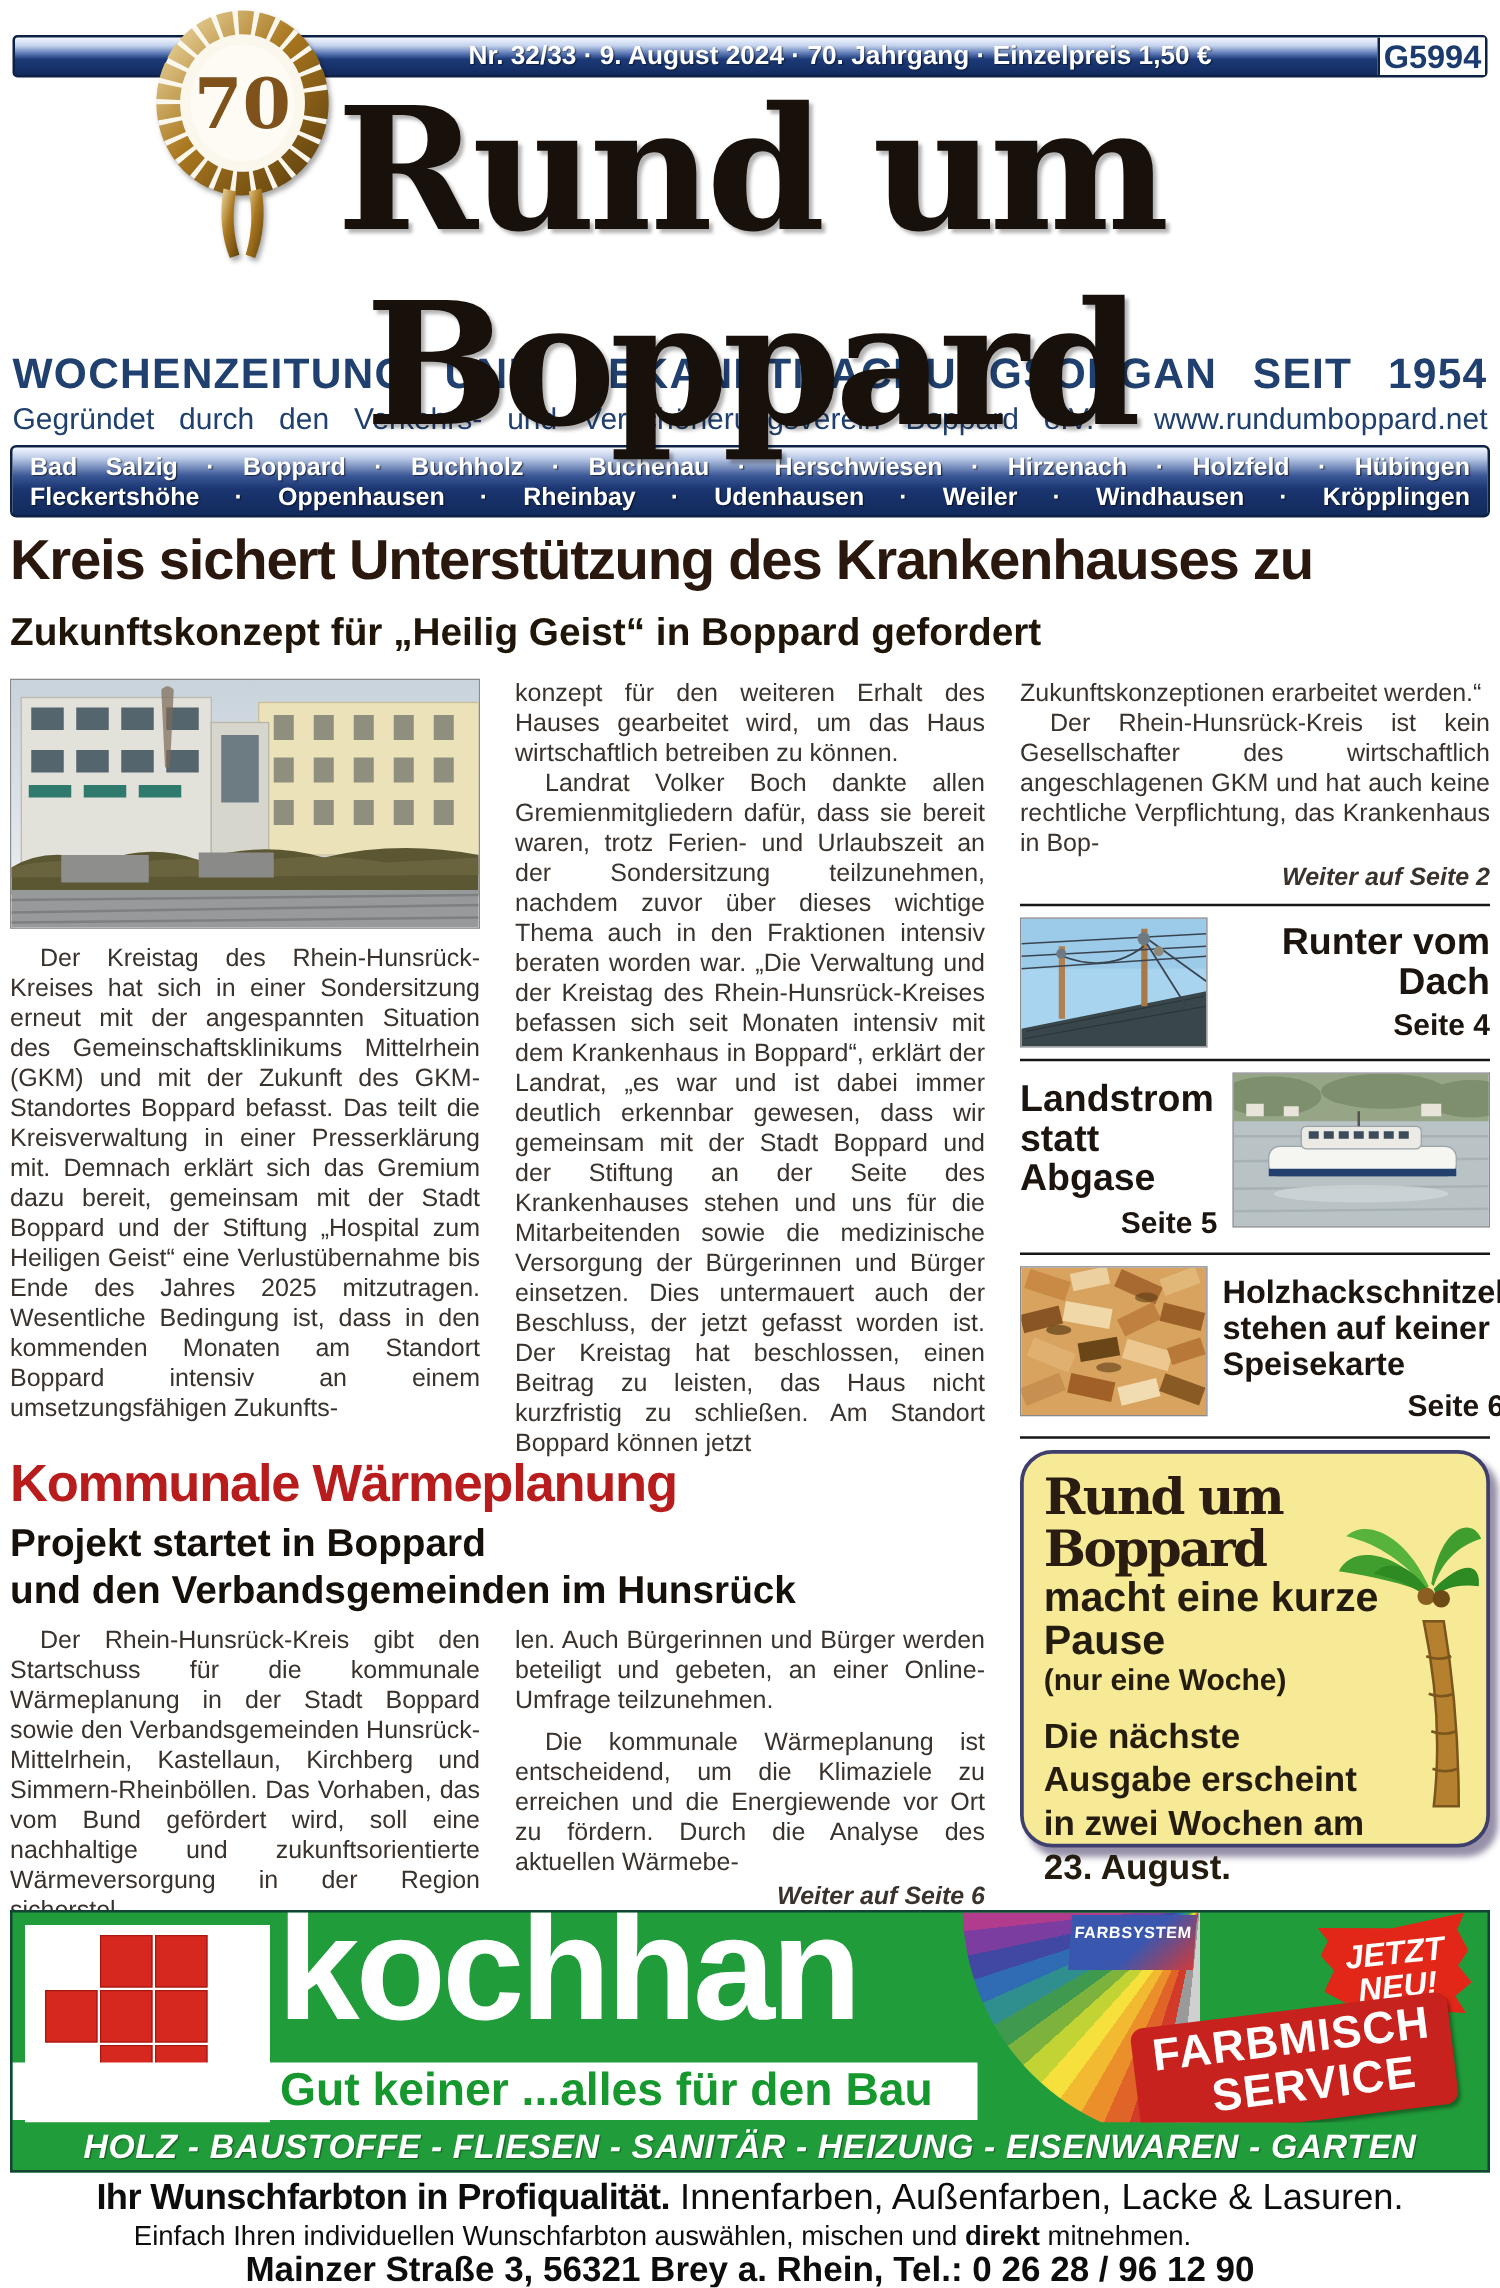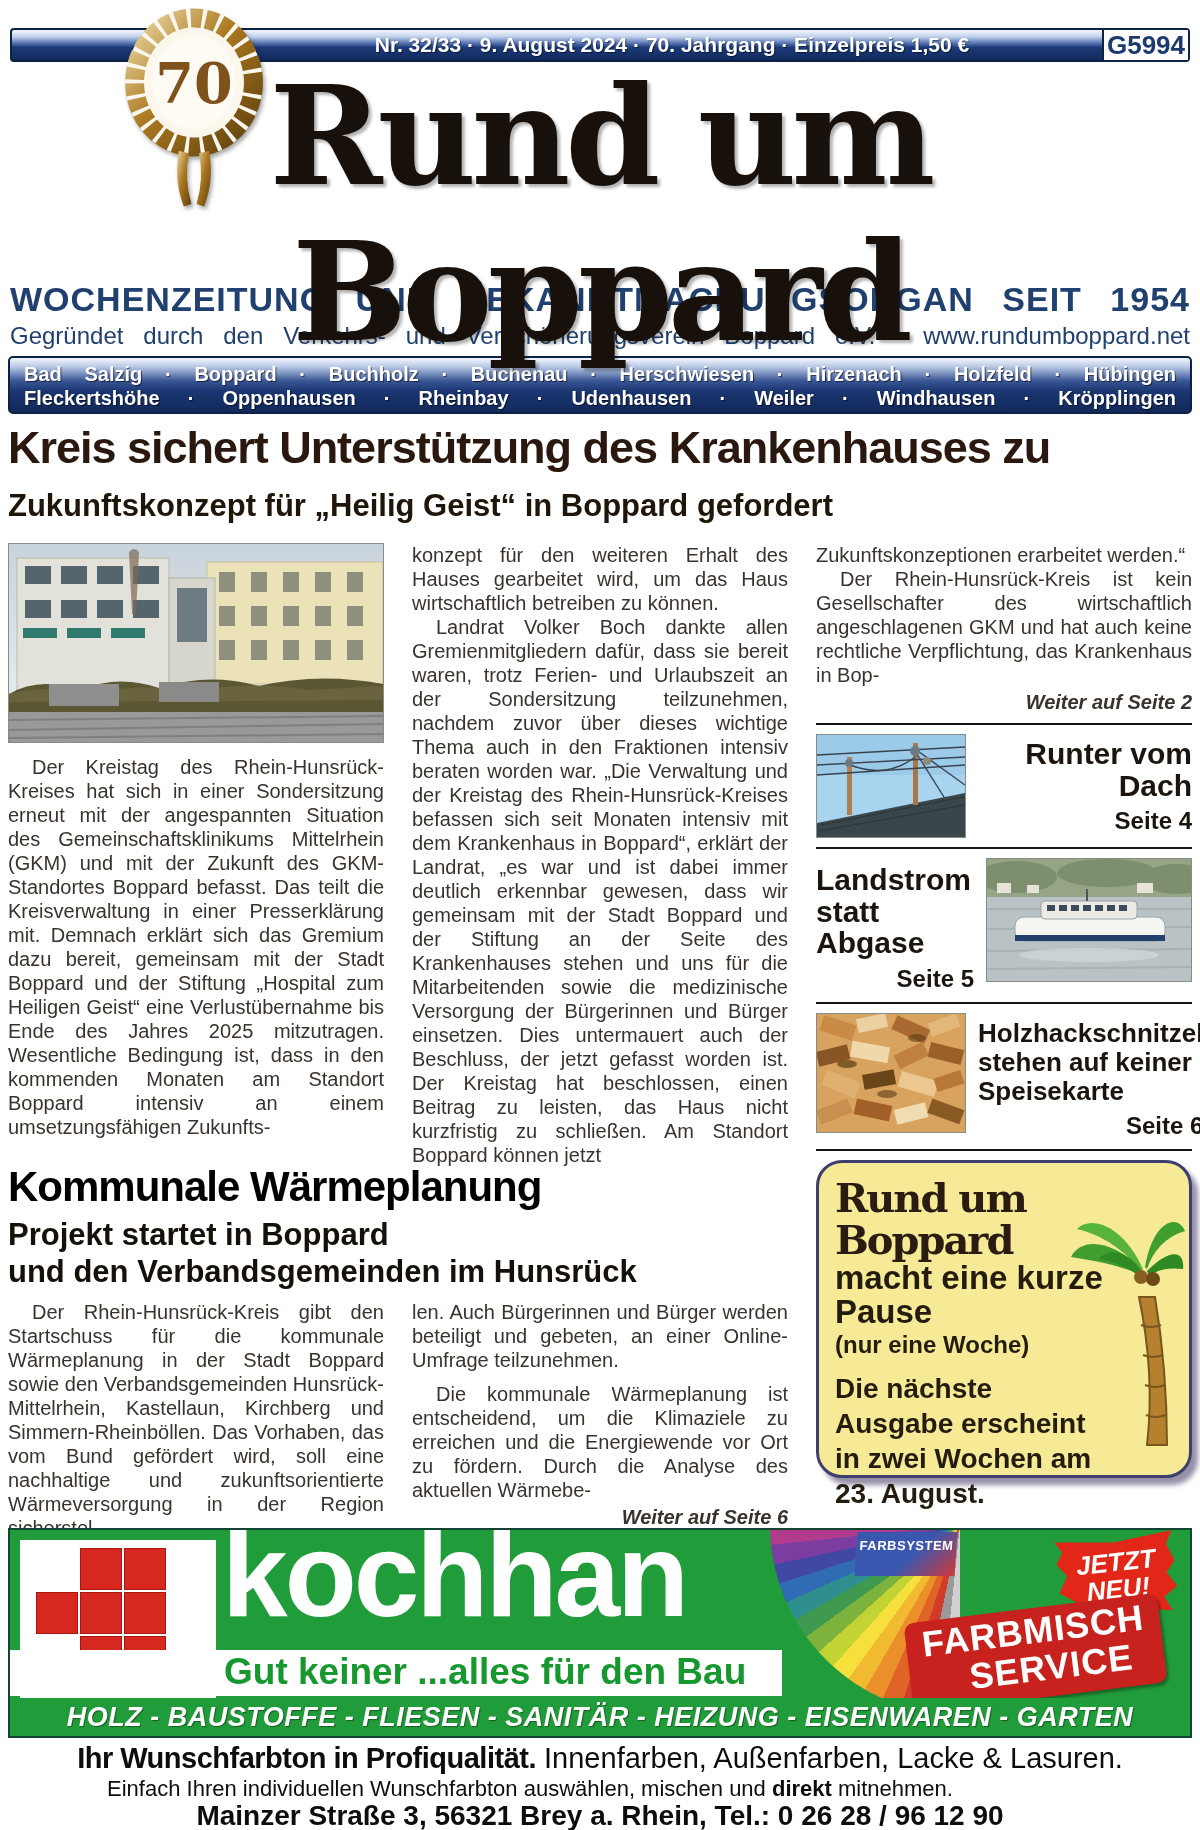--- a/index.html
+++ b/index.html
@@ -65,21 +65,21 @@
              box-shadow:6px 7px 5px rgba(80,70,110,.6);padding:14px 16px;}
   .pause-brand{font-family:"DejaVu Serif",serif;font-weight:bold;font-size:40px;line-height:1.05;
                color:#2a1c10;letter-spacing:-2px;}
   .pause-head{font-size:33px;line-height:1.04;font-weight:bold;color:#241c0e;width:300px;}
   .pause-note{font-size:24px;font-weight:bold;color:#241c0e;margin-top:2px;}
   .pause-body{font-size:28px;line-height:1.25;font-weight:bold;color:#241c0e;width:266px;margin-top:12px;}
   .palm{position:absolute;right:4px;top:42px;width:120px;height:250px;}
 
   
   .headline2{position:absolute;left:8px;top:1163px;margin:0;font-size:42px;font-weight:bold;
-             color:#000000;letter-spacing:-1px;}
+             color:#b91c1c;letter-spacing:-1px;}
   .subhead2{position:absolute;left:8px;top:1216px;margin:0;font-size:31px;line-height:1.2;
             font-weight:bold;color:#16100a;}
   .columns2{position:absolute;left:8px;top:1300px;width:782px;display:flex;gap:28px;}
 
   
   .ad{position:absolute;left:8px;top:1528px;width:1184px;box-sizing:border-box;border:2px solid #143;
       background:#219c3a;}
   .ad-main{position:relative;height:168px;overflow:hidden;text-align:center;}
   .logo-panel{position:absolute;left:10px;top:10px;width:196px;height:158px;background:#fff;}
   .tile{position:absolute;width:42px;height:42px;background:#d6281e;border:1px solid #a81610;box-sizing:border-box;}

